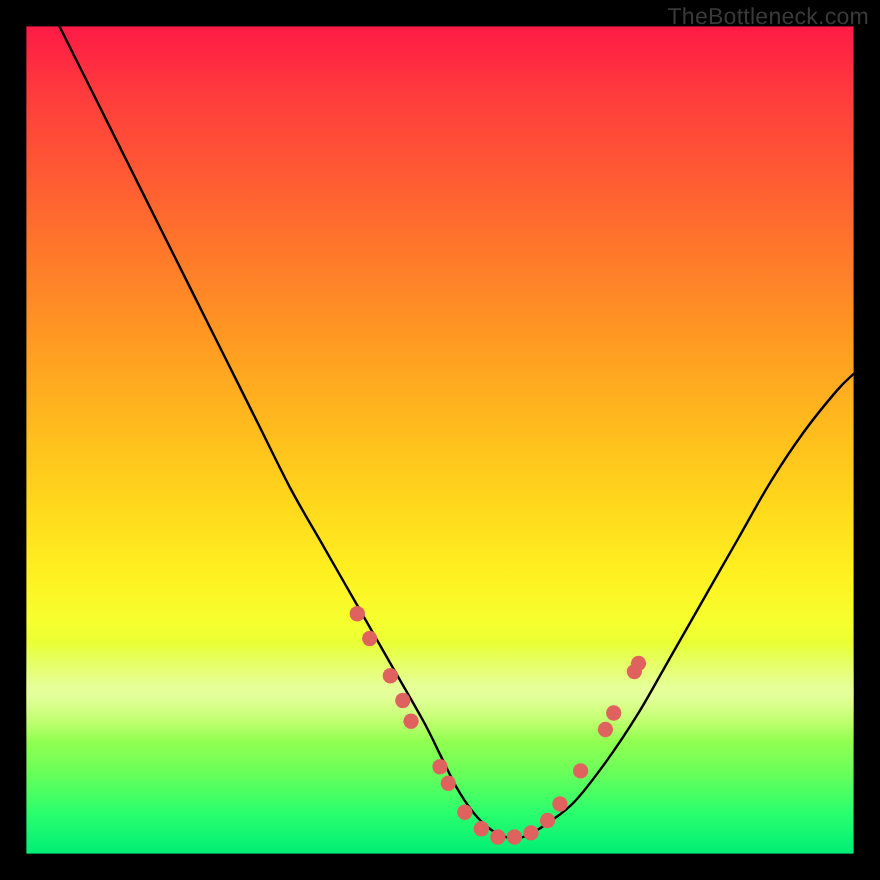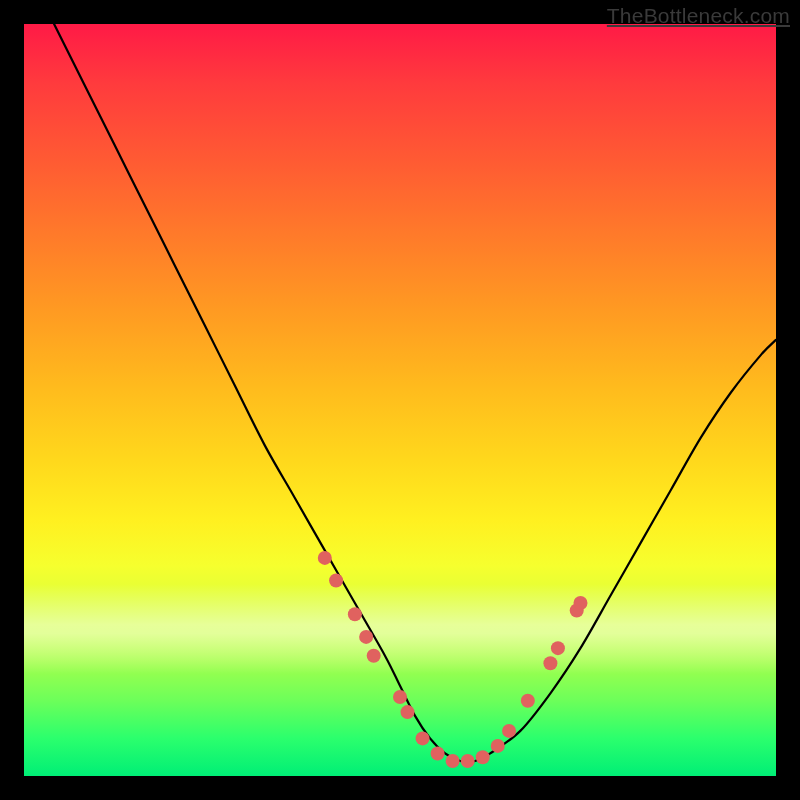--- a/index.html
+++ b/index.html
@@ -62,21 +62,20 @@
   }
   .watermark {
     position: absolute;
     top: 4px;
     right: 10px;
     color: #3a3a3a;
     font-size: 21px;
     font-weight: 500;
     letter-spacing: 0.2px;
     user-select: none;
-    text-decoration: underline;
   }
   svg.curve {
     position: absolute;
     left: 0;
     top: 0;
     width: 752px;
     height: 752px;
     overflow: visible;
   }
 </style>

